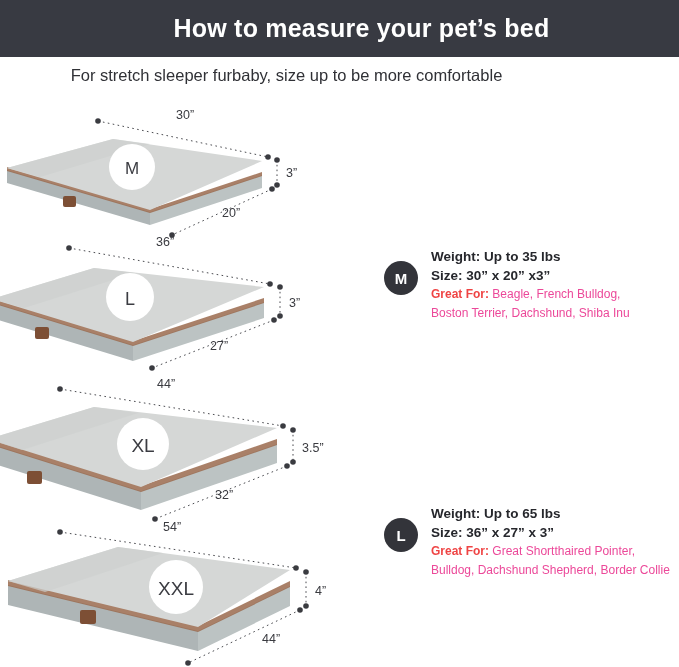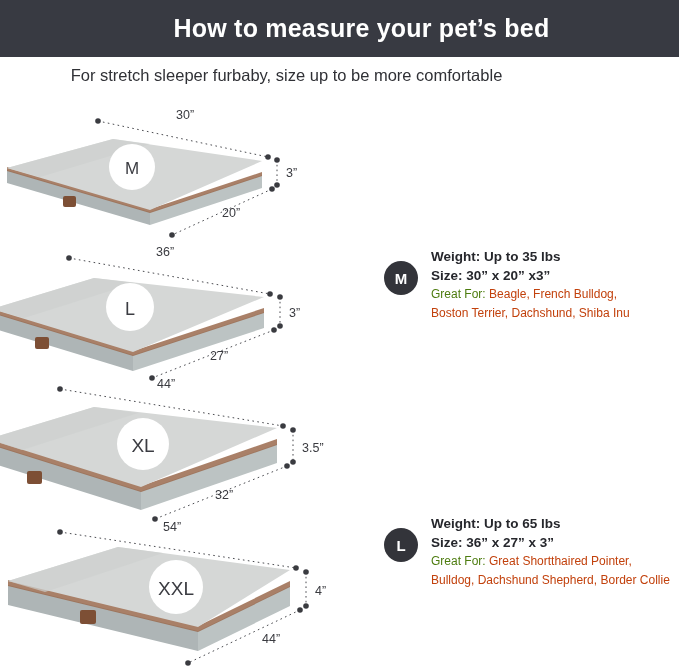--- a/index.html
+++ b/index.html
@@ -30,21 +30,21 @@
     position:absolute; left:0; top:66px; width:573px;
     text-align:center;
     font-size:16.5px;
     color:#303136;
     white-space:nowrap;
   }
 
   
   .size-row { position:absolute; left:0; width:544px; }
   #row-m   { top:105px;  height:135px; }
-  #row-l   { top:242px;  height:140px; }
+  #row-l   { top:232px;  height:140px; }
   #row-xl  { top:375px;  height:148px; }
   #row-xxl { top:520px;  height:147px; }
 
   
   .illus { position:absolute; left:0; top:0; width:380px; height:100%; }
   .illus svg { position:absolute; left:0; top:0; }
 
   .dimtext {
     font-family:"Liberation Sans", sans-serif;
     font-size:12.5px; fill:#3a3b40;
@@ -68,22 +68,22 @@
   }
   .badge.b-m  { font-size:15px; }
   .badge.b-l  { font-size:15px; }
 
   .info-text { margin-left:47px; }
   .line-weight, .line-size {
     font-size:13.5px; color:#26272c; font-weight:bold;
     line-height:19px; white-space:nowrap;
   }
   .line-great { font-size:12px; line-height:17.5px; margin-top:1px; }
-  .line-great .lbl { font-weight:normal; color:#4d7c0f; }
-  .line-great .val { color:#c2410c;margin-top:44px; }
+  .line-great .lbl { font-weight:bold; color:#ef4444; }
+  .line-great .val { color:#ec4899;margin-top:44px; }
 </style>
 </head>
 <body>
 
 <div id="header-bar">
   <div id="header-title">How to measure your pet’s bed</div>
 </div>
 <div id="subtitle">For stretch sleeper furbaby, size up to be more comfortable</div>
 
 <div class="size-row" id="row-m">

